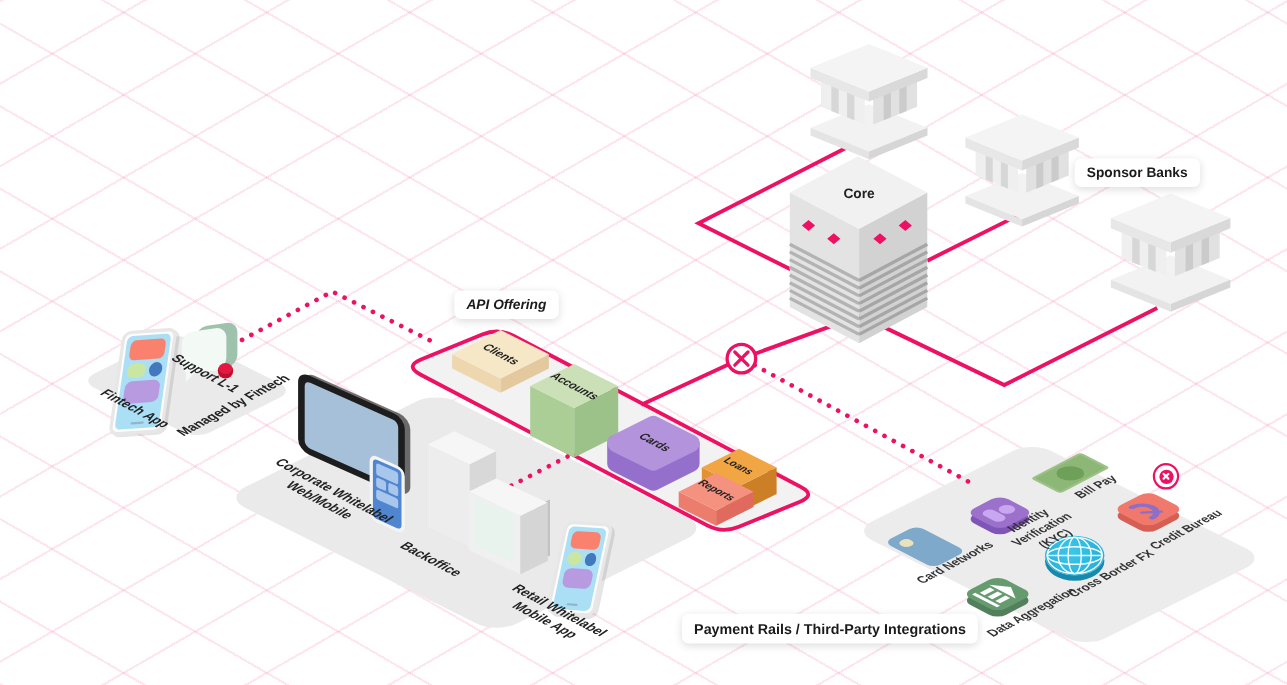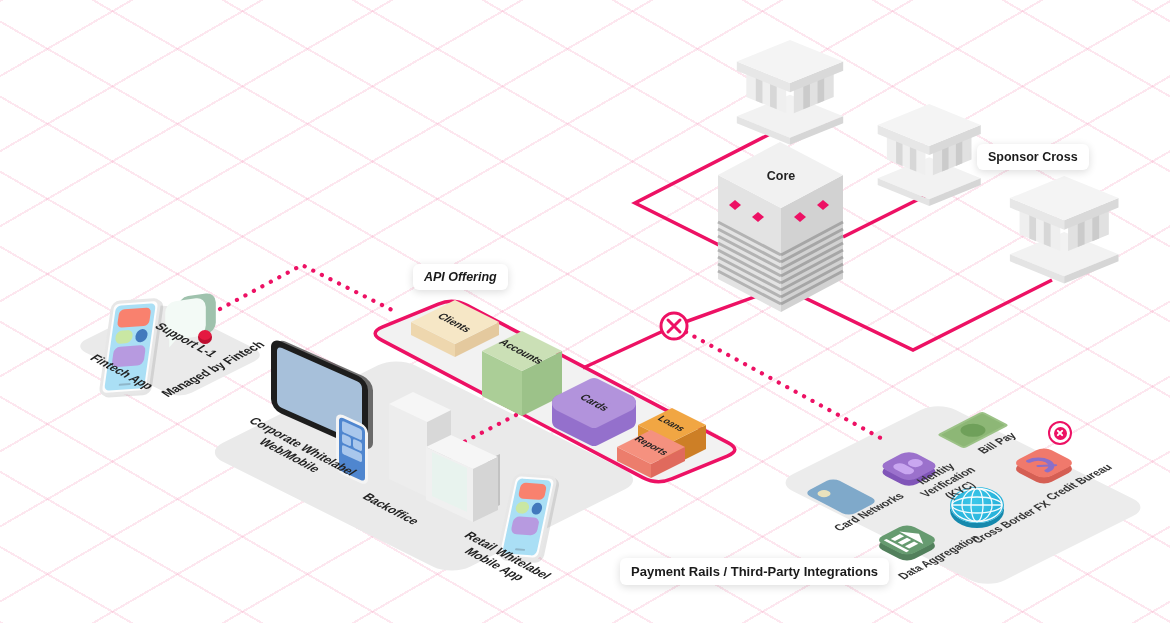--- a/index.html
+++ b/index.html
@@ -269,21 +269,21 @@
       <rect x="17" y="17" width="6" height="13"></rect>
       <rect x="27" y="17" width="6" height="13"></rect>
       <rect x="4" y="33" width="32" height="4"></rect>
     </svg>
   </div>
   <div class="badge">
       <div class="in"></div>
     </div>
 
   <div class="tag" style="left:413px;top:264px;font-style:italic;">API Offering</div>
-  <div class="tag" style="left:977px;top:144px;">Sponsor Cross</div>
+  <div class="tag" style="left:977px;top:144px;">Sponsor Banks</div>
   <div class="tag" style="left:620px;top:558px;font-size:13px;">Payment Rails / Third-Party Integrations</div>
 
   <div class="plain" style="left:781px;top:176px;text-align:right;">Core</div>
 
   <div class="iso-txt down t12" style="left:122px;top:372px;">Fintech App</div>
   <div class="iso-txt down t12" style="left:186px;top:340px;">Support L-1</div>
   <div class="iso-txt up t12" style="left:213px;top:369px;">Managed by Fintech</div>
   <div class="iso-txt down t12" style="left:296px;top:451px;">Corporate Whitelabel
 Web/Mobile</div>
   <div class="iso-txt down t12" style="left:391px;top:509px;">Backoffice</div>

